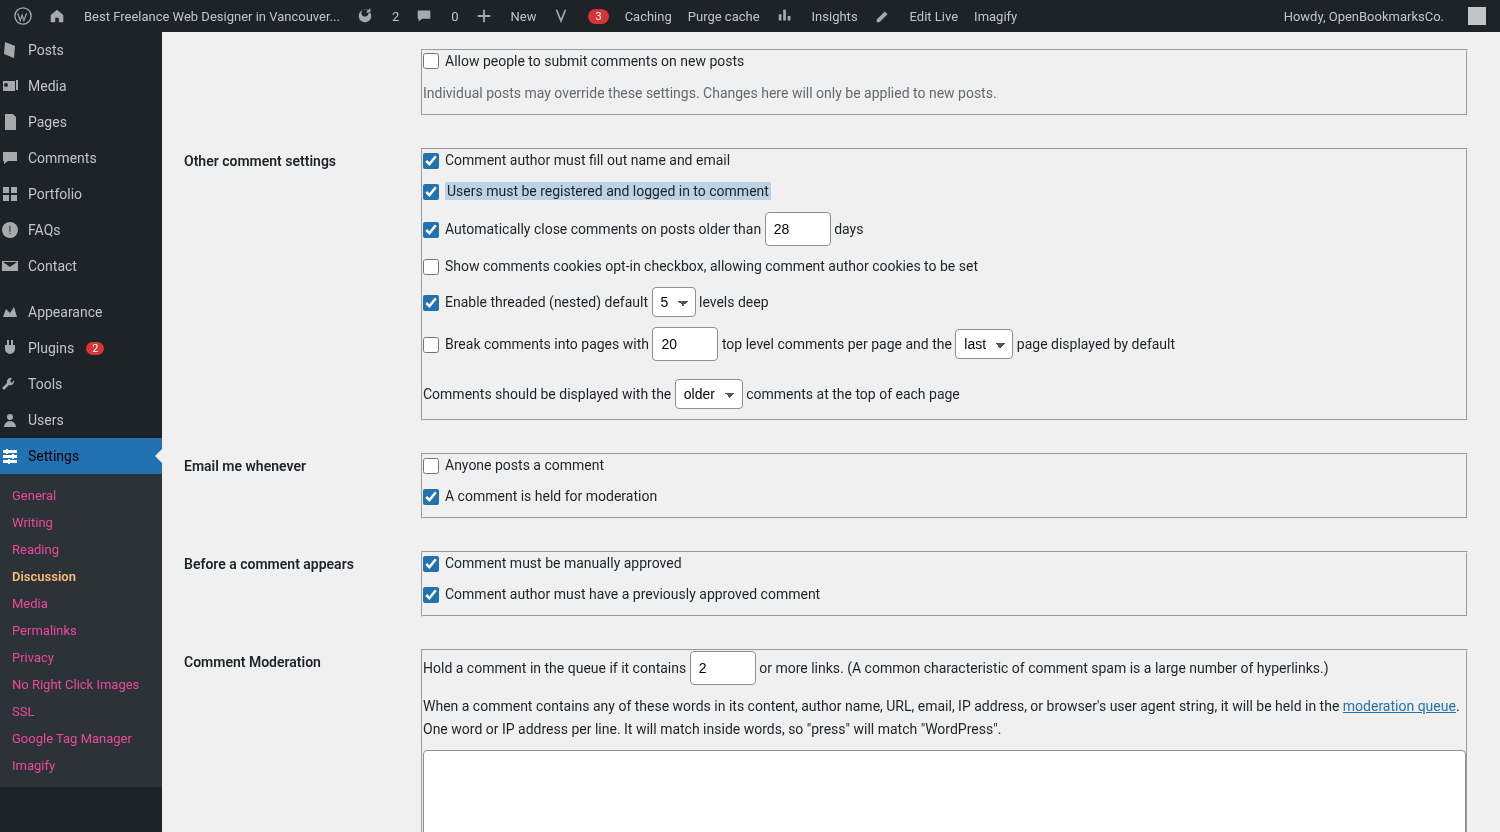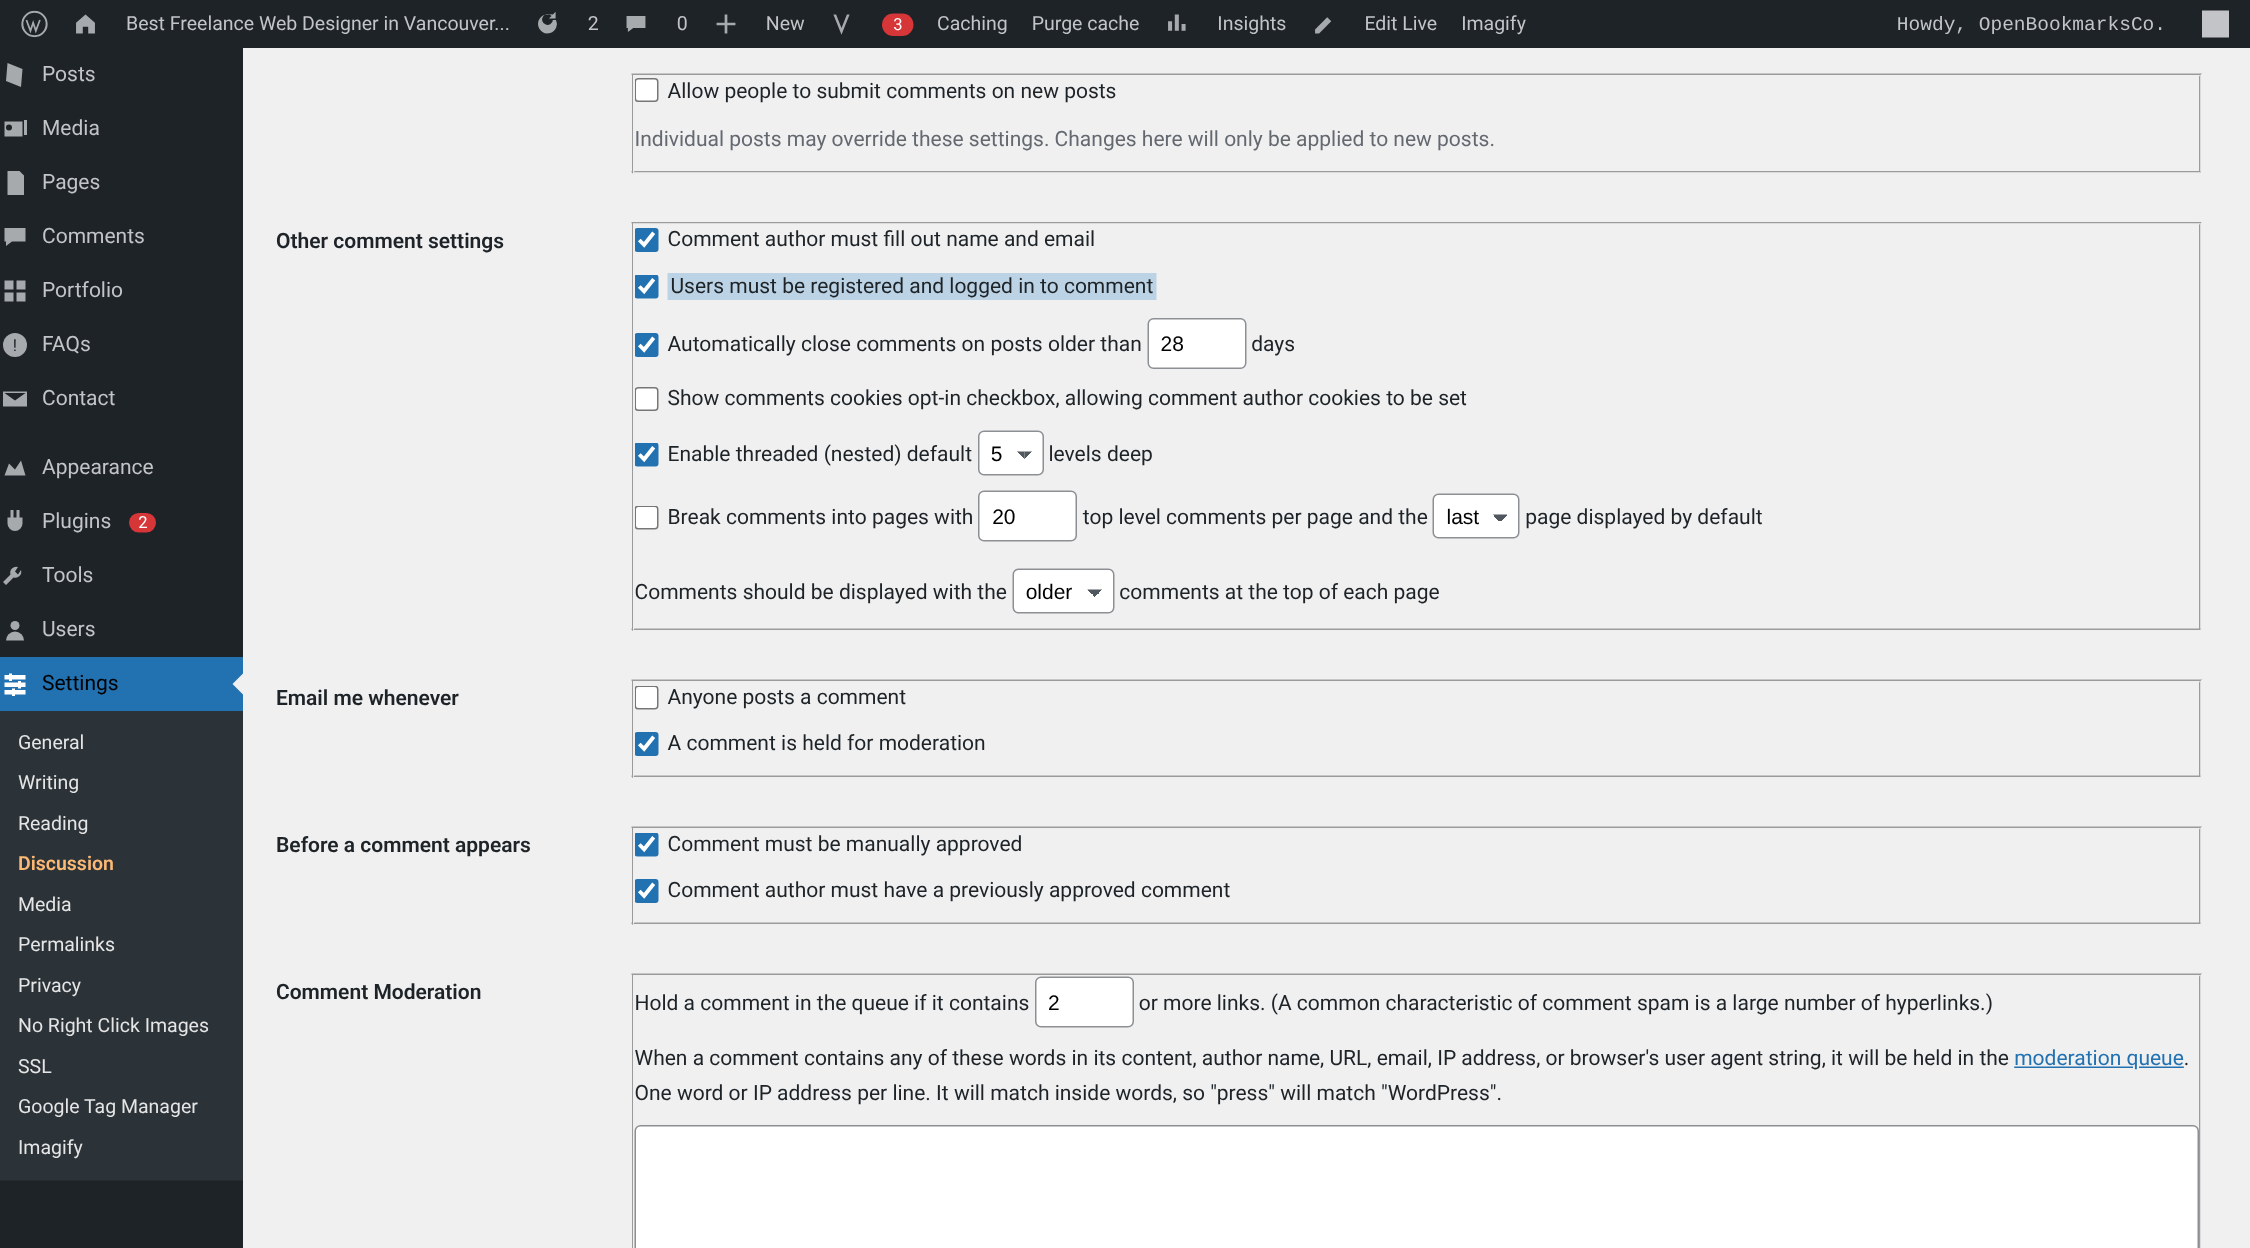--- a/index.html
+++ b/index.html
@@ -1,33 +1,33 @@
 <!DOCTYPE html>
 <html><head>
 <meta charset="utf-8">
 <style>
 * { margin: 0; padding: 0; box-sizing: border-box; }
 body { font-family: -apple-system, BlinkMacSystemFont, "Segoe UI", Roboto, sans-serif; font-size: 13px; background: #f0f0f1; color: #1d2327; width: 1500px; }
 .topbar { height: 32px; background: #1d2327; color: #c3c4c7; display: flex; align-items: center; padding: 0 6px; font-size: 13px; }
 .topbar .tb-item { display: inline-flex; align-items: center; padding: 0 8px; height: 32px; cursor: pointer; gap: 18px; }
-.topbar .tb-right { margin-left: auto; display: flex; align-items: flex-start; font-family: Liberation Mono, monospace; }
+.topbar .tb-right { margin-left: auto; display: flex; align-items: flex-start; }
 .topbar .tb-badge-red { background: #d63638; color: #fff; border-radius: 10px; padding: 1px 7px; font-size: 11px; }
 .topbar svg, .topbar .ico { width: 18px; height: 18px; fill: #a7aaad; }
 .tb-avatar { width: 18px; height: 18px; background: #c3c4c7; display: inline-block; margin-left: 6px; }
 
 .layout { display: flex; }
 .sidebar { width: 162px; background: #1d2327; min-height: 800px; color: #c3c4c7; padding-top: 0; }
 .sb-item { display: flex; align-items: center; gap: 8px; padding: 8px 0; font-size: 14px; cursor: pointer; }
 .sb-item svg { width: 20px; height: 20px; fill: #a7aaad; flex-shrink: 0; }
 .sb-sep { height: 10px; }
 .sb-active { background: #2271b1; color: #000000; position: relative; }
 .sb-active svg { fill: #fff; }
 .sb-active::after { content: ""; position: absolute; right: -1px; top: 50%; transform: translateY(-50%); border: 8px solid transparent; border-right-color: #f0f0f1; }
 .sb-sub { background: #2c3338; padding: 8px 0; }
-.sb-sub a { display: block; padding: 6px 12px; color: #e5e5e5; font-size: 13px; text-decoration: none; cursor: pointer; }
+.sb-sub a { display: block; padding: 6px 12px; color: #ec4899; font-size: 13px; text-decoration: none; cursor: pointer; }
 .sb-sub a.curr { color: #fdba74; font-weight: 600; }
 .sb-badge { background: #d63638; color: #fff; border-radius: 10px; padding: 0 6px; font-size: 11px; margin-left: 4px; }
 
 .content { flex: 1; padding: 0 20px 40px 20px; }
 .form-table { width: 100%; }
 .form-table th { width: 225px; text-align: left; vertical-align: top; padding: 20px 10px 20px 0; font-weight: 600; font-size: 14px; }
 .form-table td { padding: 15px 10px; vertical-align: top; font-size: 14px; }
 .form-table fieldset label { display: block; margin: 0 0 10px 0; line-height: 1.5; }
 .form-table .desc { color: #646970; margin-top: 4px; }
 .form-table p { margin: 0 0 10px 0; line-height: 1.6; }

